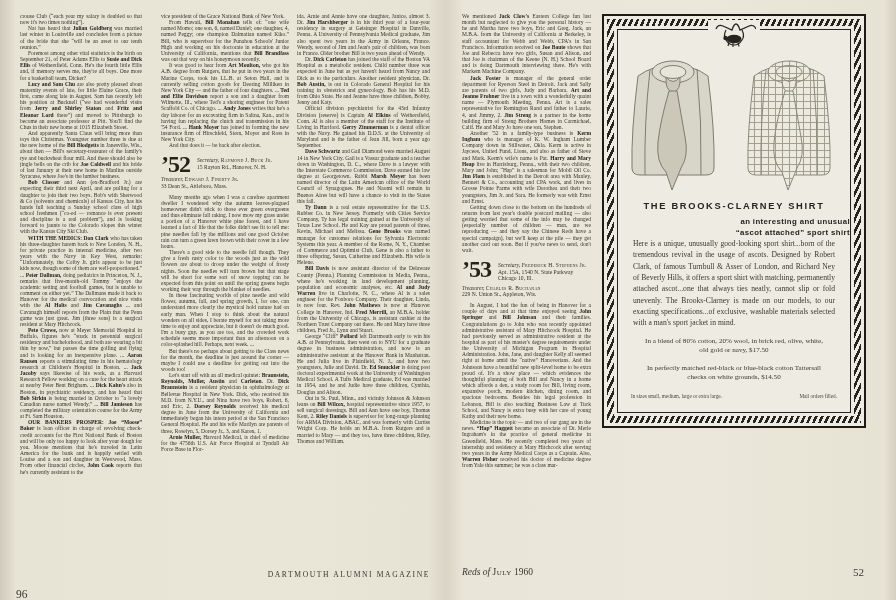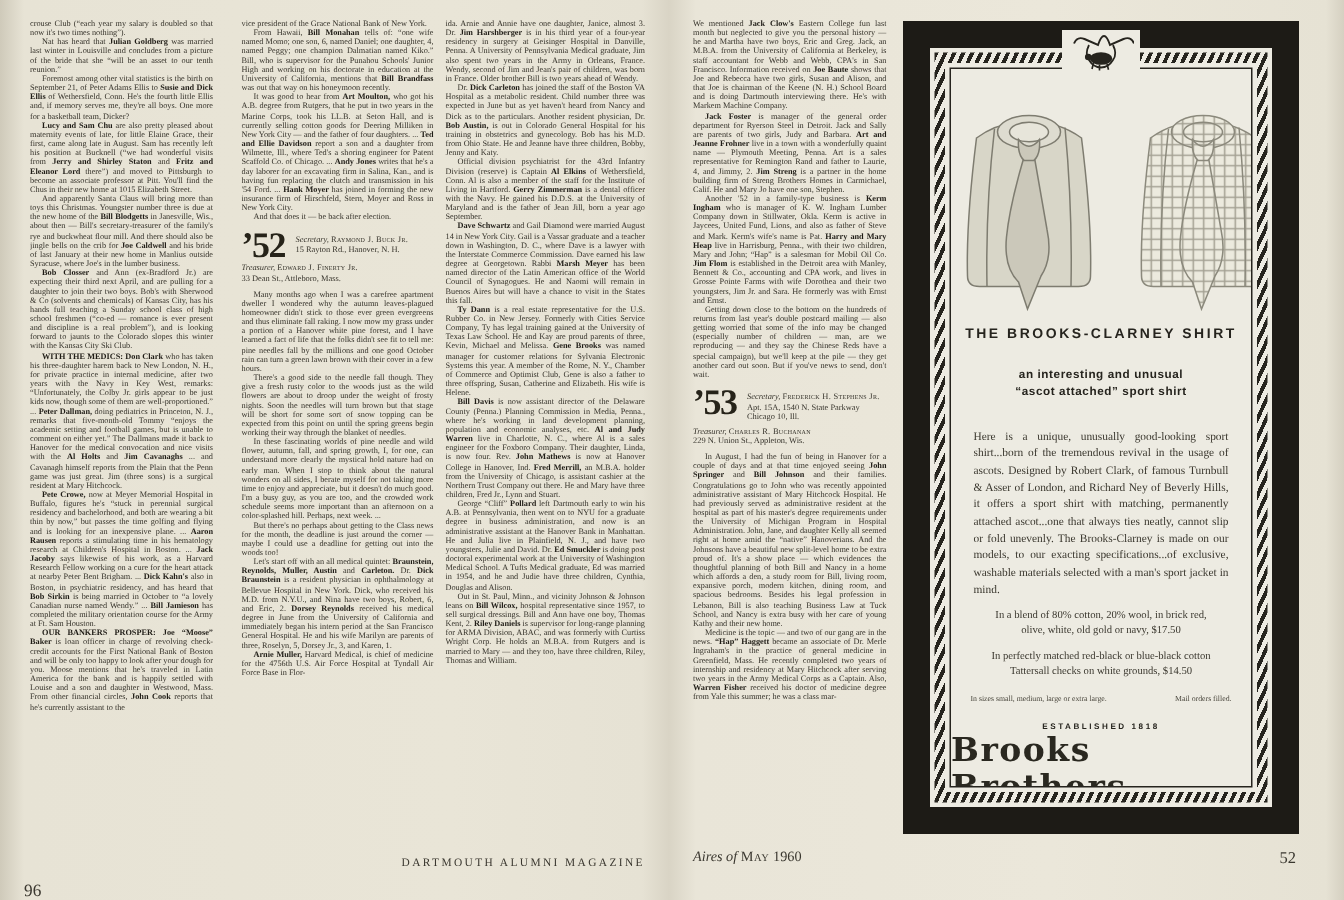--- a/index.html
+++ b/index.html
@@ -25,33 +25,33 @@
   .classhead .name{font-variant:small-caps;letter-spacing:.2px;}
   
   .pg-left{position:absolute;left:16px;top:588px;font-size:11.5px;color:#3a372f;}
   .mag-footer{position:absolute;left:240px;top:570px;width:190px;text-align:right;
     font-size:7.6px;letter-spacing:1.6px;color:#3a372f;}
   .issue-footer{position:absolute;left:462px;top:567px;font-size:9.5px;color:#3a372f;}
   .issue-footer .it{font-style:italic;}
   .issue-footer .sc{font-variant:small-caps;letter-spacing:.4px;}
   .pg-right{position:absolute;left:853px;top:566px;font-size:11px;color:#3a372f;}
   
-  .ad{position:absolute;left:602px;top:14px;width:264px;height:542px;background:#1d1b16;padding:18px;box-sizing:border-box;}
+  .ad{position:absolute;left:602px;top:14px;width:264px;height:414px;background:#1d1b16;padding:2px;box-sizing:border-box;}
   .ad-white{width:100%;height:100%;box-sizing:border-box;background:#edebe2;padding:3px;}
   .ad-rope{width:100%;height:100%;box-sizing:border-box;padding:3px;border:7px solid #26241e;
     border-image:repeating-linear-gradient(115deg,#26241e 0 2.6px,#edebe2 2.6px 5.4px) 7;}
   .ad-inner{position:relative;width:100%;height:100%;box-sizing:border-box;border:1px solid #26241e;background:#edebe2;overflow:hidden;}
   .emblem{position:absolute;top:6px;left:50%;transform:translateX(-50%);width:52px;height:32px;
     background:#edebe2;z-index:3;display:flex;align-items:center;justify-content:center;}
   .shirts{display:block;margin:12px auto 0;}
   .ad-headline{margin-top:9px;text-align:center;font-family:"Liberation Sans",sans-serif;
     font-weight:bold;font-size:9.3px;letter-spacing:1.7px;color:#26241e;}
-  .ad-sub{text-align:center;font-family:"Liberation Sans",sans-serif;font-weight:bold;
-    font-size:7.8px;letter-spacing:.4px;line-height:10.6px;color:#26241e;margin-top:18px;}
-  .ad-body{margin:19px 15px 0;font-size:7.6px;line-height:11.3px;text-align:justify;color:#3b382f;}
+  .ad-sub{text-align:right;font-family:"Liberation Sans",sans-serif;font-weight:bold;
+    font-size:7.8px;letter-spacing:.4px;line-height:10.6px;color:#26241e;margin-top:6px;}
+  .ad-body{margin:0 15px 0;font-size:7.6px;line-height:11.3px;text-align:justify;color:#3b382f;}
   .ad-offer{margin:8px 22px 0;text-align:center;font-size:7.1px;line-height:9.6px;color:#3b382f;}
   .ad-sizerow{margin:10px 13px 0;display:flex;justify-content:space-between;font-size:5.2px;color:#4a473d;}
   .ad-est{margin-top:13px;text-align:center;font-family:"Liberation Sans",sans-serif;
     font-weight:bold;font-size:5.4px;letter-spacing:1.7px;color:#26241e;}
   .ad-script{font-weight:bold;font-size:22px;line-height:25px;
     font-family:"DejaVu Serif",serif;color:#2a2820;letter-spacing:1px;}
   .ad-clothing{text-align:center;font-size:10.5px;letter-spacing:3.5px;font-weight:bold;color:#2a2820;margin-top:1px;}
   .ad-furn{text-align:center;font-weight:bold;font-size:8.8px;letter-spacing:.4px;color:#2a2820;margin-top:1px;}
   .ad-addr{text-align:center;font-size:5.6px;letter-spacing:.35px;color:#3b382f;margin-top:4px;}
   .ad-addr + .ad-addr{margin-top:2px;}
@@ -176,19 +176,19 @@
         <ellipse cx="22" cy="18" rx="7.5" ry="4.2" fill="#26241e"></ellipse>
         <circle cx="13.5" cy="17" r="2.2" fill="#26241e"></circle>
         <path d="M17,21 l-1,4 M21,22 l0,4 M26,21.5 l1,4" stroke="#26241e" stroke-width="1.1"></path>
       </svg>
     </div>
   </div>
 
   <div class="pg-left">96</div>
   <div class="mag-footer">DARTMOUTH ALUMNI MAGAZINE</div>
   <div class="issue-footer">
-    <span class="it">Aires of</span>
-    <span class="sc">May</span>
+    <span class="it">Reds of</span>
+    <span class="sc">July</span>
     <span>1960</span>
   </div>
   <div class="pg-right">52</div>
 
 </div>
 
 </body></html>

